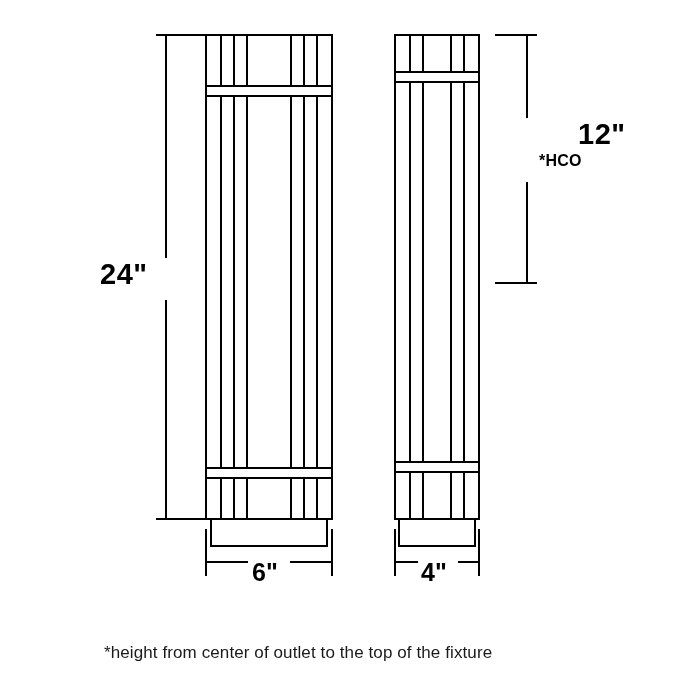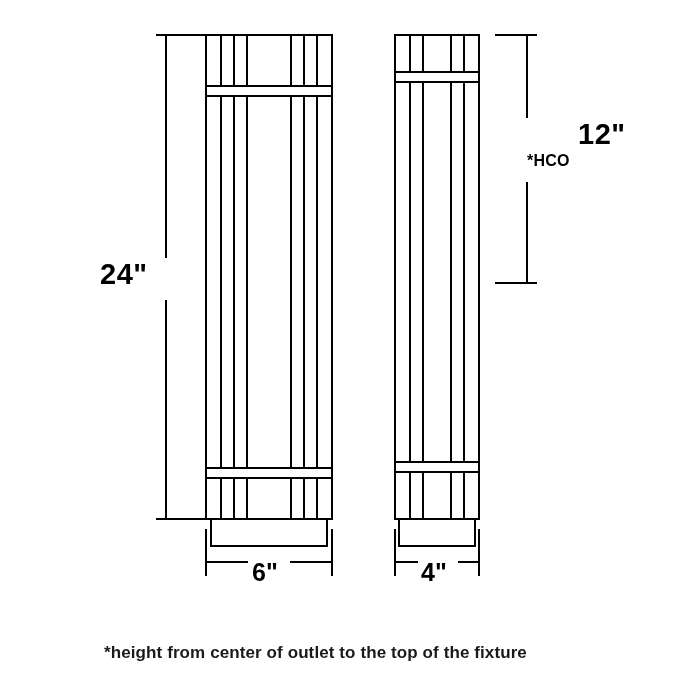--- a/index.html
+++ b/index.html
@@ -40,21 +40,21 @@
     font-size: 29px;
     letter-spacing: 0.5px;
   }
   #label-12 {
     left: 578px;
     top: 118px;
     font-size: 29px;
     letter-spacing: 0.5px;
   }
   #label-hco {
-    left: 527px;
+    left: 539px;
     top: 152px;
     font-size: 16px;
     font-weight: 700;
     letter-spacing: 0.2px;
   }
   #label-6 {
     left: 252px;
     top: 558px;
     font-size: 25px;
     font-weight: 700;
@@ -63,21 +63,21 @@
     left: 421px;
     top: 558px;
     font-size: 25px;
     font-weight: 700;
   }
   #footnote {
     position: absolute;
     left: 104px;
     top: 643px;
     font-size: 17px;
-    font-weight: 700;
+    font-weight: 400;
     color: #1a1a1a;
     letter-spacing: 0.1px;
     white-space: nowrap;
   }
 </style>
 </head>
 <body>
 
 <div id="stage">
 

